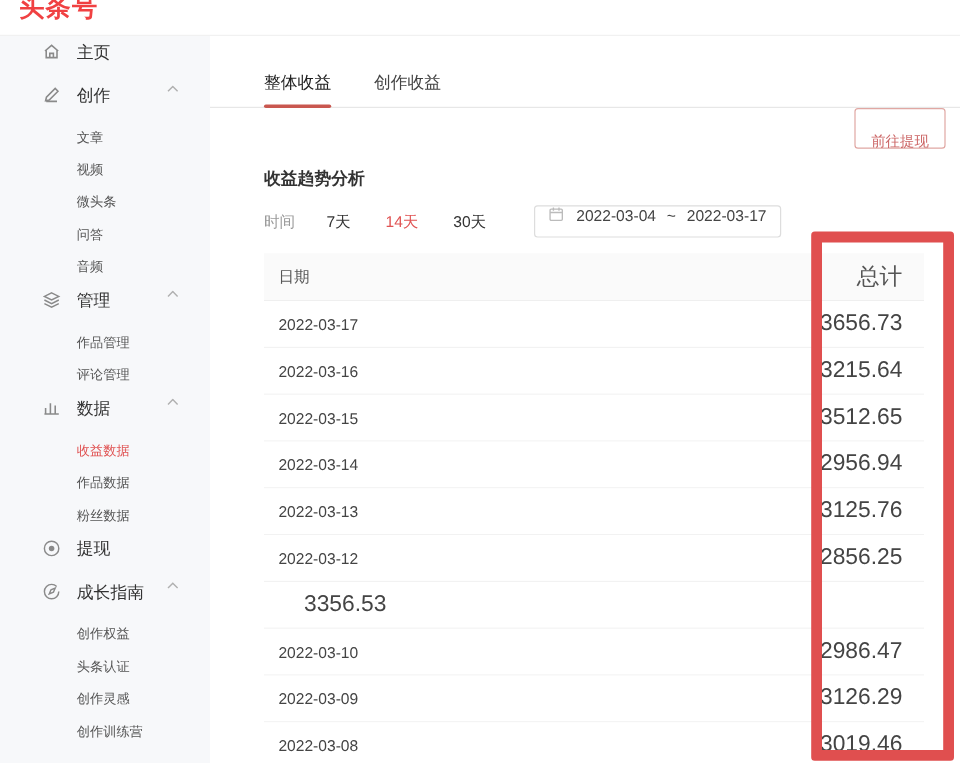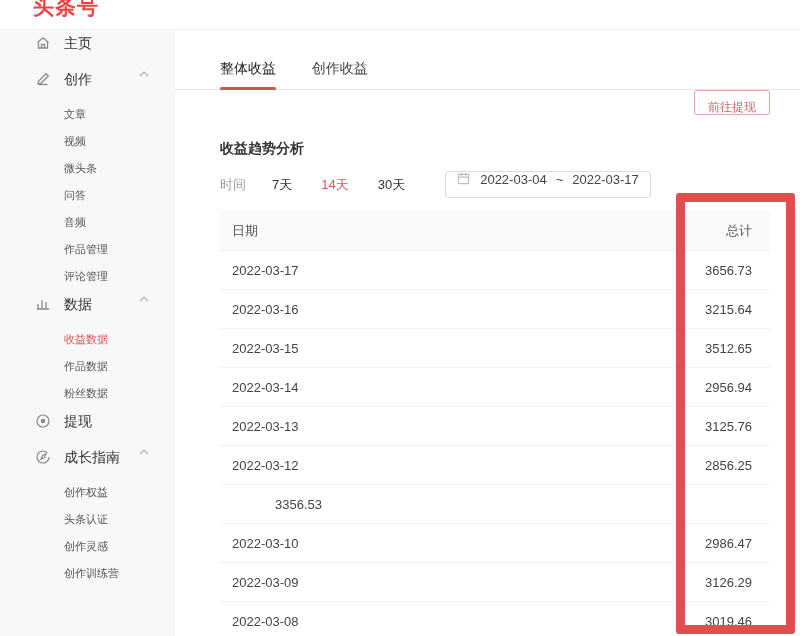--- a/index.html
+++ b/index.html
@@ -3,21 +3,21 @@
 <meta charset="utf-8">
 <style>
   * { margin:0; padding:0; box-sizing:border-box; }
   html,body { width:800px; height:636px; overflow:hidden; }
   body {
     font-family:"Liberation Sans","DejaVu Sans",sans-serif;
     background:#fff; color:#333; position:relative; font-size:13px;
   }
   
   .topbar { height:30px; background:#fff; border-bottom:1px solid #f1f1f1;
-            padding-left:33px; overflow:hidden; }
+            padding-left:16px; overflow:hidden; }
   .logo { color:#f04142; font-weight:bold; font-size:21px; line-height:1;
           margin-top:-4px; display:inline-block; letter-spacing:1px; }
   
   .layout { display:flex; height:606px; }
   .sidebar { width:175px; background:#f7f8fa; padding-top:5px; flex:none; overflow:hidden; }
   .main { flex:1; background:#fff; position:relative; }
   
   .side-item { height:30px; display:flex; padding-left:35px;
                font-size:14px; color:#333; position:relative; cursor:pointer; }
   .side-item.sect { margin-top:6px; }
@@ -29,22 +29,22 @@
   .side-sub.active { color:#e05353; }
   
   .tabs { margin-top:30px; padding-left:45px; border-bottom:1px solid #e7e7e7; }
   .tab { display:inline-block; font-size:14px; color:#333; padding-bottom:11px;
          margin-right:32px; cursor:pointer; position:relative; }
   .tab.active { color:#222; }
   .tab.active::after { content:""; position:absolute; left:0; right:0; bottom:-1px;
                        height:3px; background:#c9574f; border-radius:2px; }
   .tab.inactive { color:#444; }
   
-  .withdraw-btn { position:absolute; top:60px; right:30px; height:25px;
-                  padding:5px 13px; background:#fff; border:1px solid #e0a7a3;
+  .withdraw-btn { position:absolute; top:60px; right:12px; height:25px;
+                  padding:16px 13px; background:#fff; border:1px solid #e0a7a3;
                   color:#c66; font-size:12px; border-radius:3px; cursor:pointer;
                   line-height:23px; }
   
   .section-title { margin:50px 0 0 45px; font-size:14px; color:#333; font-weight:bold; }
   .filter-row { margin:13px 0 0 45px; display:flex; align-items:center; height:27px;gap:10px; }
   .filter-label { color:#9a9a9a; font-size:13px; margin-right:16px; }
   .filter-opt { font-size:13px; color:#333; margin-right:19px; cursor:pointer; }
   .filter-opt.selected { color:#e05353; }
   .date-box { margin-left:11px; display:flex; height:27px;
               border:1px solid #ddd; border-radius:3px; padding:0 11px; background:#fff;
@@ -52,21 +52,21 @@
   .date-box .cal { width:13px; height:13px; margin-right:10px; color:#bbb; flex:none; }
   .date-box span { font-size:13px; color:#444; }
   .date-sep { margin:0 9px; color:#999; }
   
   .table { margin:13px 0 0 45px; width:550px; }
   .t-head { display:flex; height:40px; align-items:center; background:#fafafa;
             border-bottom:1px solid #efefef;gap:28px; }
   .t-row  { display:flex; height:39px; align-items:center; background:#fff;
             border-bottom:1px solid #f2f2f2; }
   .c-date { flex:1; padding-left:12px; font-size:13px; color:#444; }
-  .c-total { width:120px; text-align:right; padding-right:18px; font-size:13px; color:#444; }
+  .c-total { width:120px; text-align:right; padding-right:18px; font-size:19px; color:#444; }
   .t-head .c-date, .t-head .c-total { color:#555; }
   
   .annotation-box { position:absolute; left:676px; top:193px; width:119px; height:441px;
                     border:9px solid #e04f4f; border-radius:3px; pointer-events:none; }
   svg { display:block; }
 </style>
 </head>
 <body>
 
 <div class="topbar">
@@ -99,20 +99,35 @@
             <path d="M1 5l4-4 4 4"></path>
           </svg>
       </span>
     </div>
     <div class="side-sub">文章</div>
     <div class="side-sub">视频</div>
     <div class="side-sub">微头条</div>
     <div class="side-sub">问答</div>
     <div class="side-sub">音频</div>
 
+    <div class="side-item sect">
+      <span class="ic">
+        <svg viewBox="0 0 16 16" width="16" height="16" fill="none" stroke="currentColor" stroke-width="1.2">
+            <path d="M8 2 14 5 8 8 2 5z"></path>
+            <path d="M2 8l6 3 6-3"></path>
+            <path d="M2 11l6 3 6-3"></path>
+          </svg>
+      </span>
+      <span>管理</span>
+      <span class="chev">
+        <svg viewBox="0 0 10 6" width="10" height="6" fill="none" stroke="currentColor" stroke-width="1.2">
+            <path d="M1 5l4-4 4 4"></path>
+          </svg>
+      </span>
+    </div>
     <div class="side-sub">作品管理</div>
     <div class="side-sub">评论管理</div>
 
     <div class="side-item sect">
       <span class="ic">
         <svg viewBox="0 0 16 16" width="16" height="16" fill="none" stroke="currentColor" stroke-width="1.3">
             <path d="M3 13V8M7 13V4M11 13V6M14 13H2"></path>
           </svg>
       </span>
       <span>数据</span>

